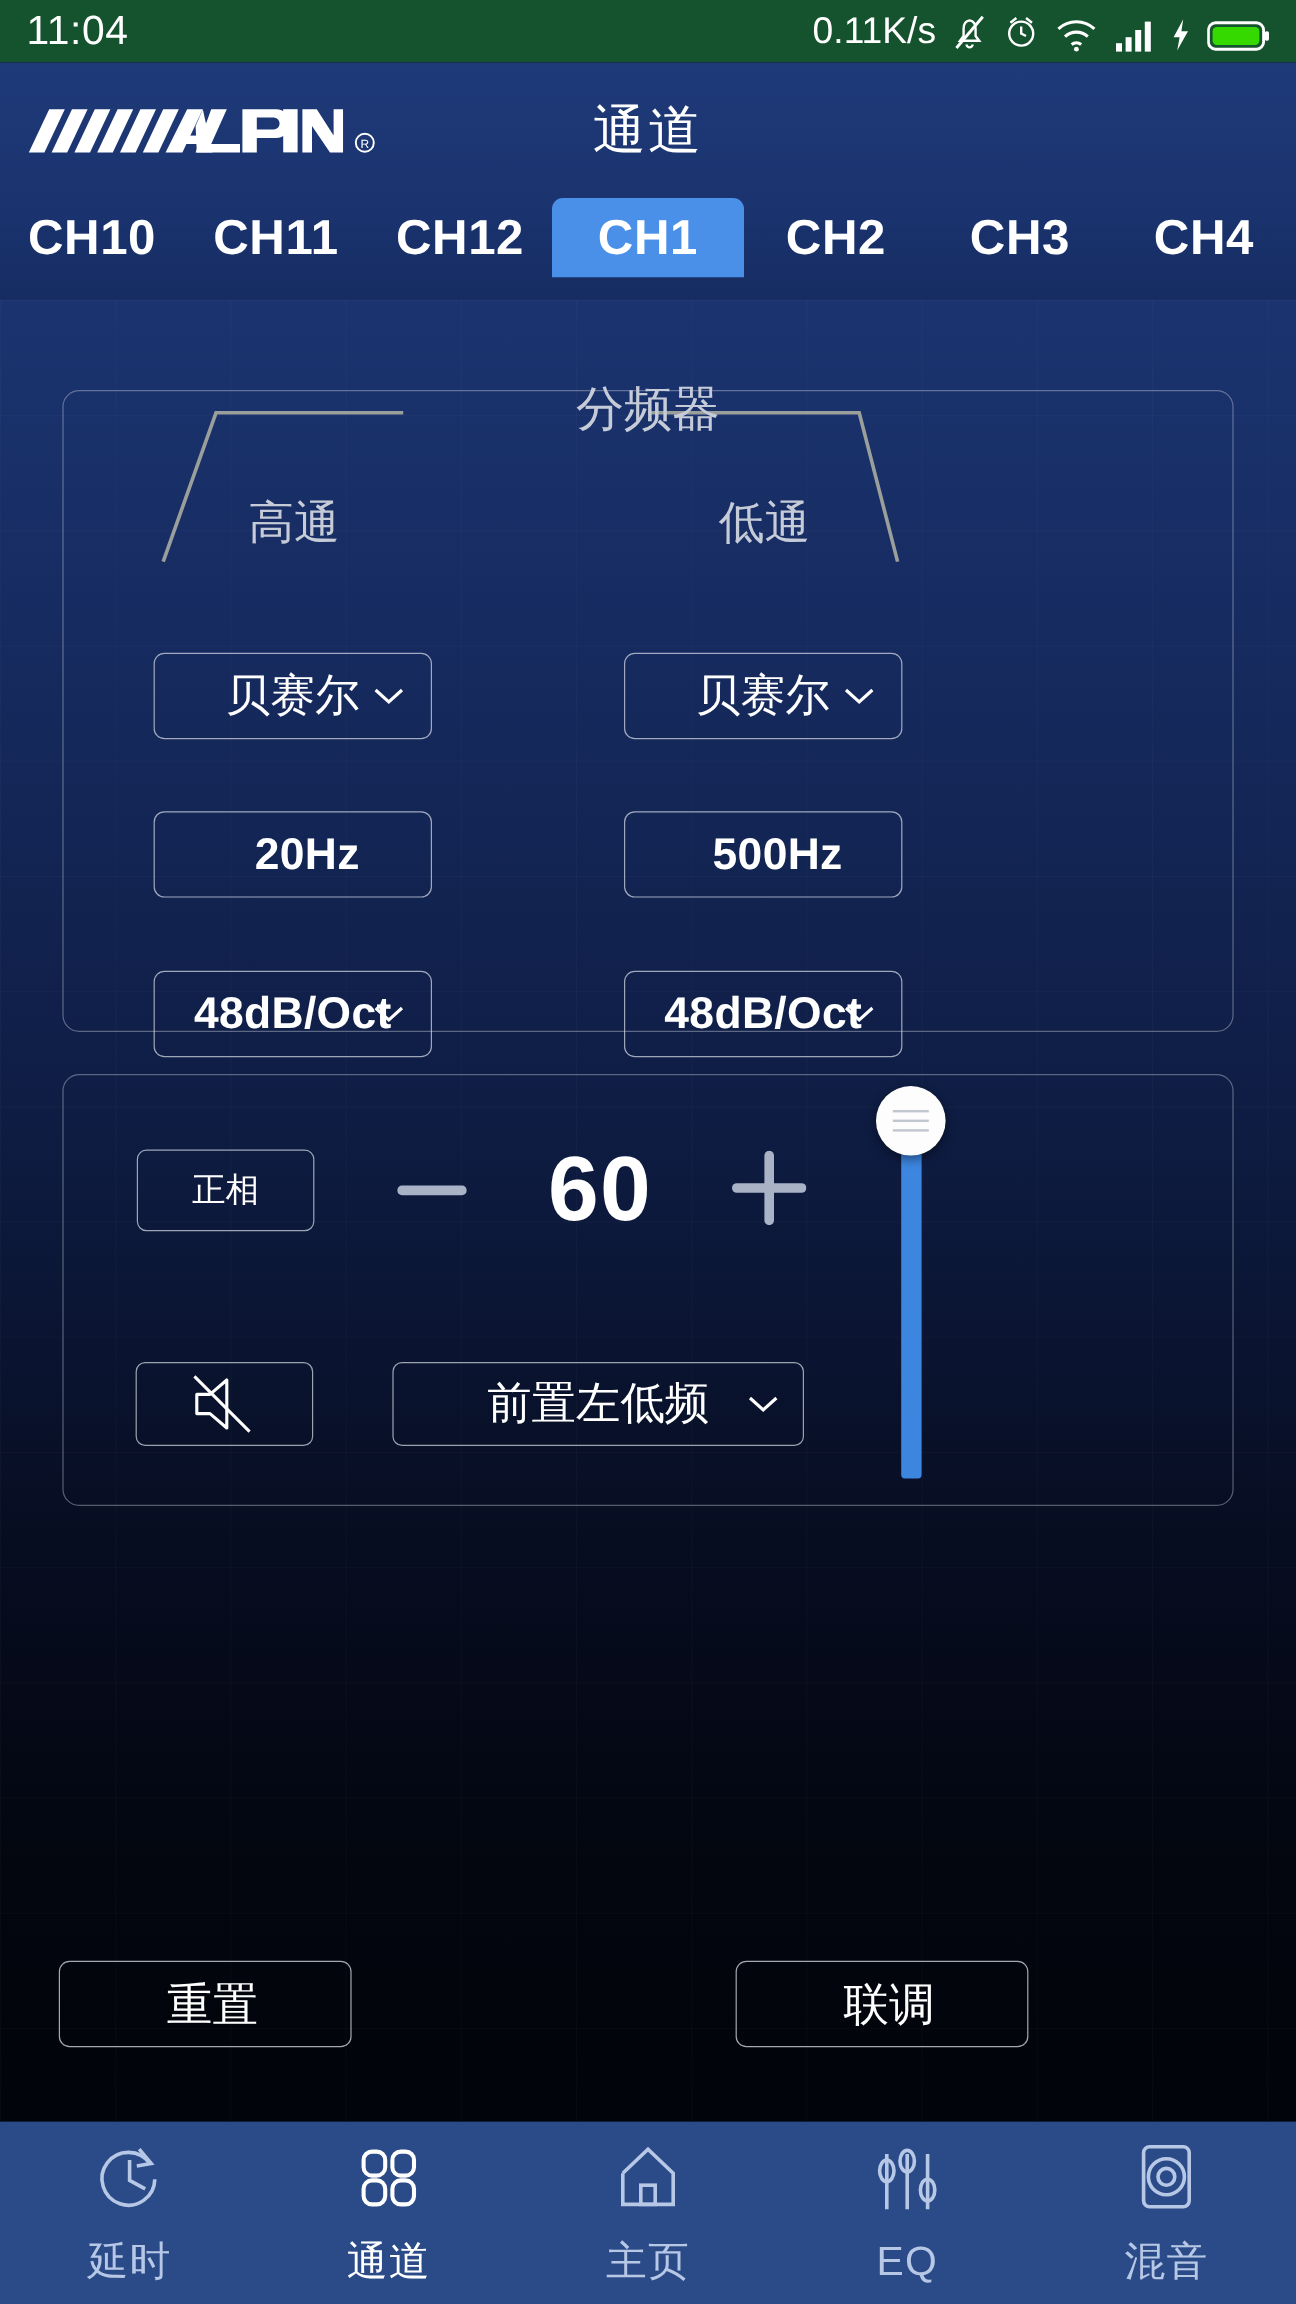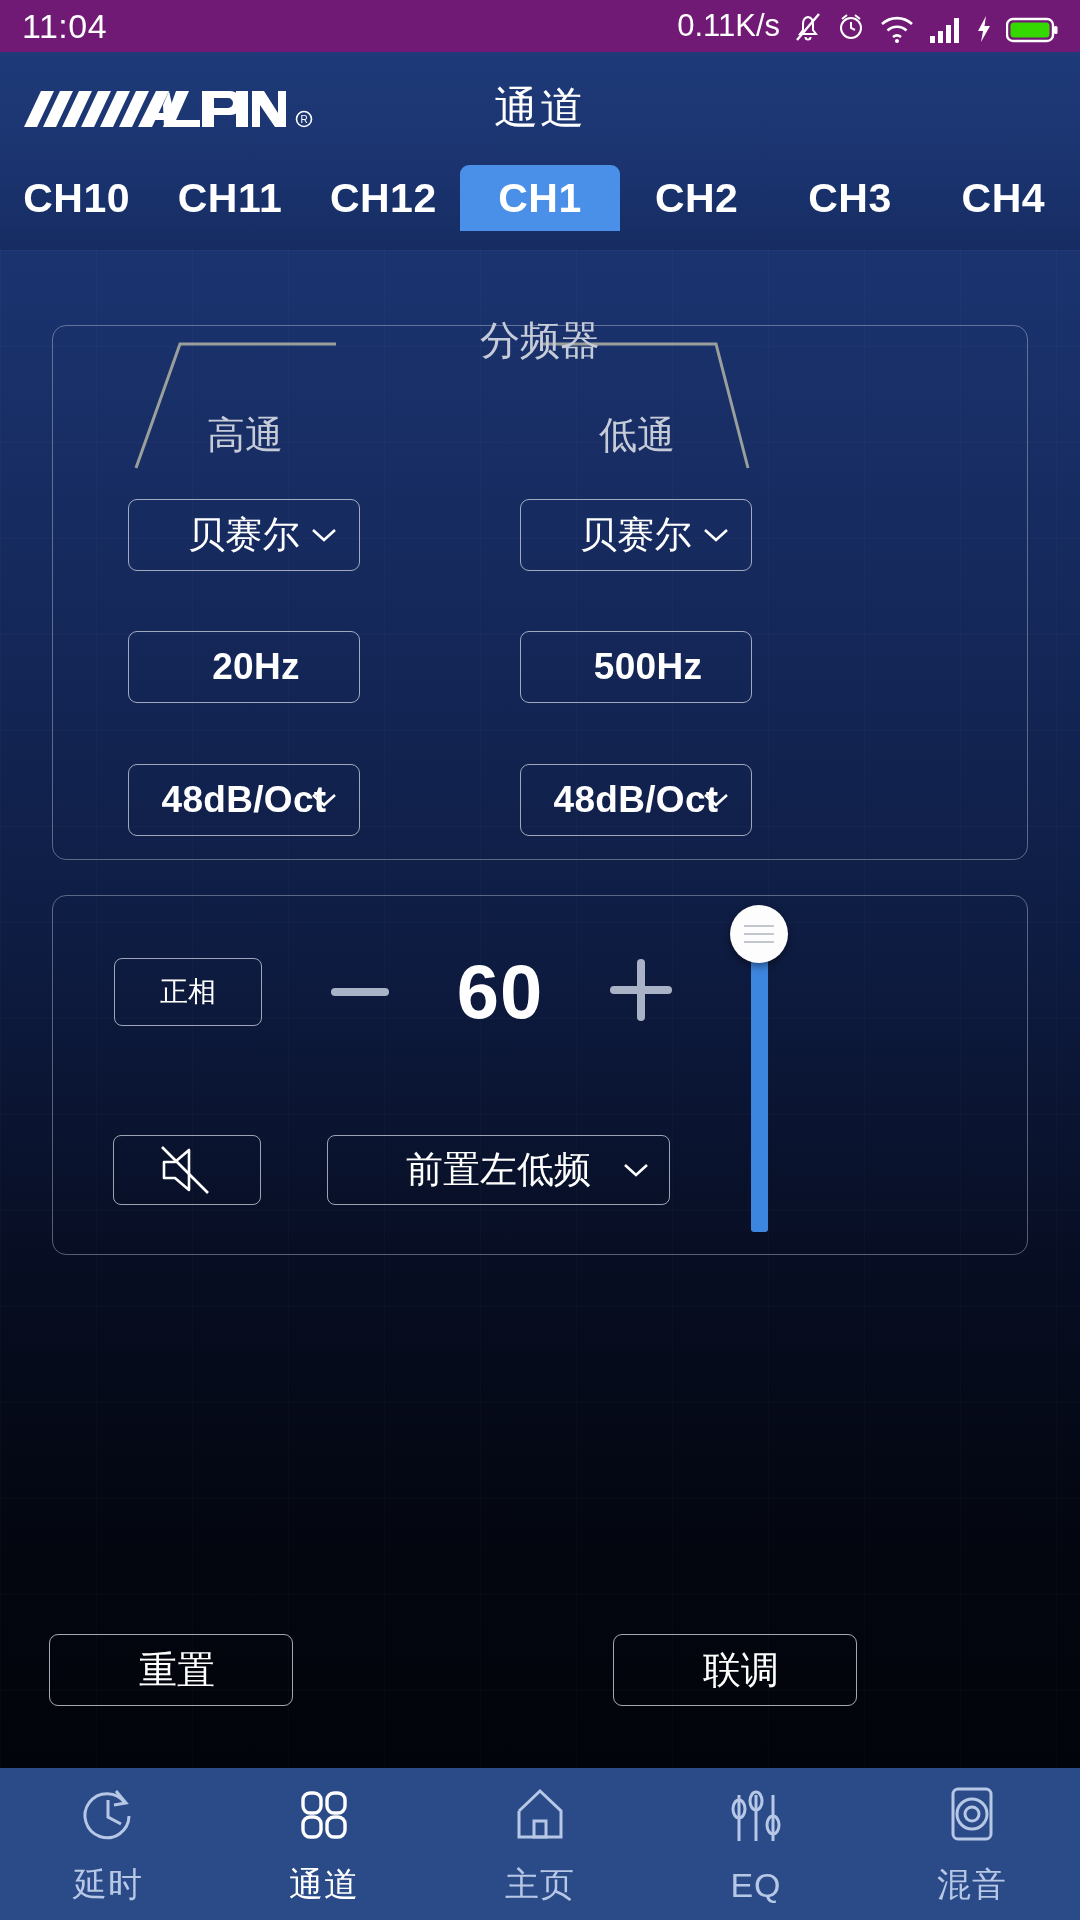--- a/index.html
+++ b/index.html
@@ -6,21 +6,21 @@
   html,body{
     width:1080px; height:1920px; overflow:hidden;
     background:#000;
     font-family:"Liberation Sans","DejaVu Sans",sans-serif;
   }
   #app{ position:relative; width:1080px; height:1920px; overflow:hidden; }
 
   
   .statusbar{
     position:absolute; left:0; top:0; width:1080px; height:52px;
-    background:#701a75; color:#fff;
+    background:#14532d; color:#fff;
     display:flex; align-items:center; justify-content:space-between;
     padding:0 22px;
   }
   .sb-time{ font-size:34px; letter-spacing:.5px; }
   .sb-right{ display:flex; align-items:flex-end; gap:13px; }
   .sb-speed{ font-size:31px; }
   .sb-ico{ display:block; }
 
   
   .header{
@@ -85,20 +85,21 @@
   .lbl-lp{ position:absolute; left:567px; top:410px; width:140px; text-align:center;
            color:#c6cbd8; font-size:38px; }
 
   
   .field{
     position:absolute; height:72px;
     border:1.6px solid rgba(215,219,230,.72);
     border-radius:9px;
     display:flex; align-items:center; justify-content:center;
     color:#fff;
+    margin-top:45px;
   }
   .field .val{ font-size:37px; font-weight:600; letter-spacing:.3px; }
   .field.sel .val{ font-weight:500; }
   .field .chev{ position:absolute; right:22px; top:50%; transform:translateY(-50%); }
   .w-l{ left:128px; width:232px; }
   .w-r{ left:520px; width:232px; }
   .row1{ top:499px; }
   .row2{ top:631px;padding-left:24px; }
   .row3{ top:764px; }
 

